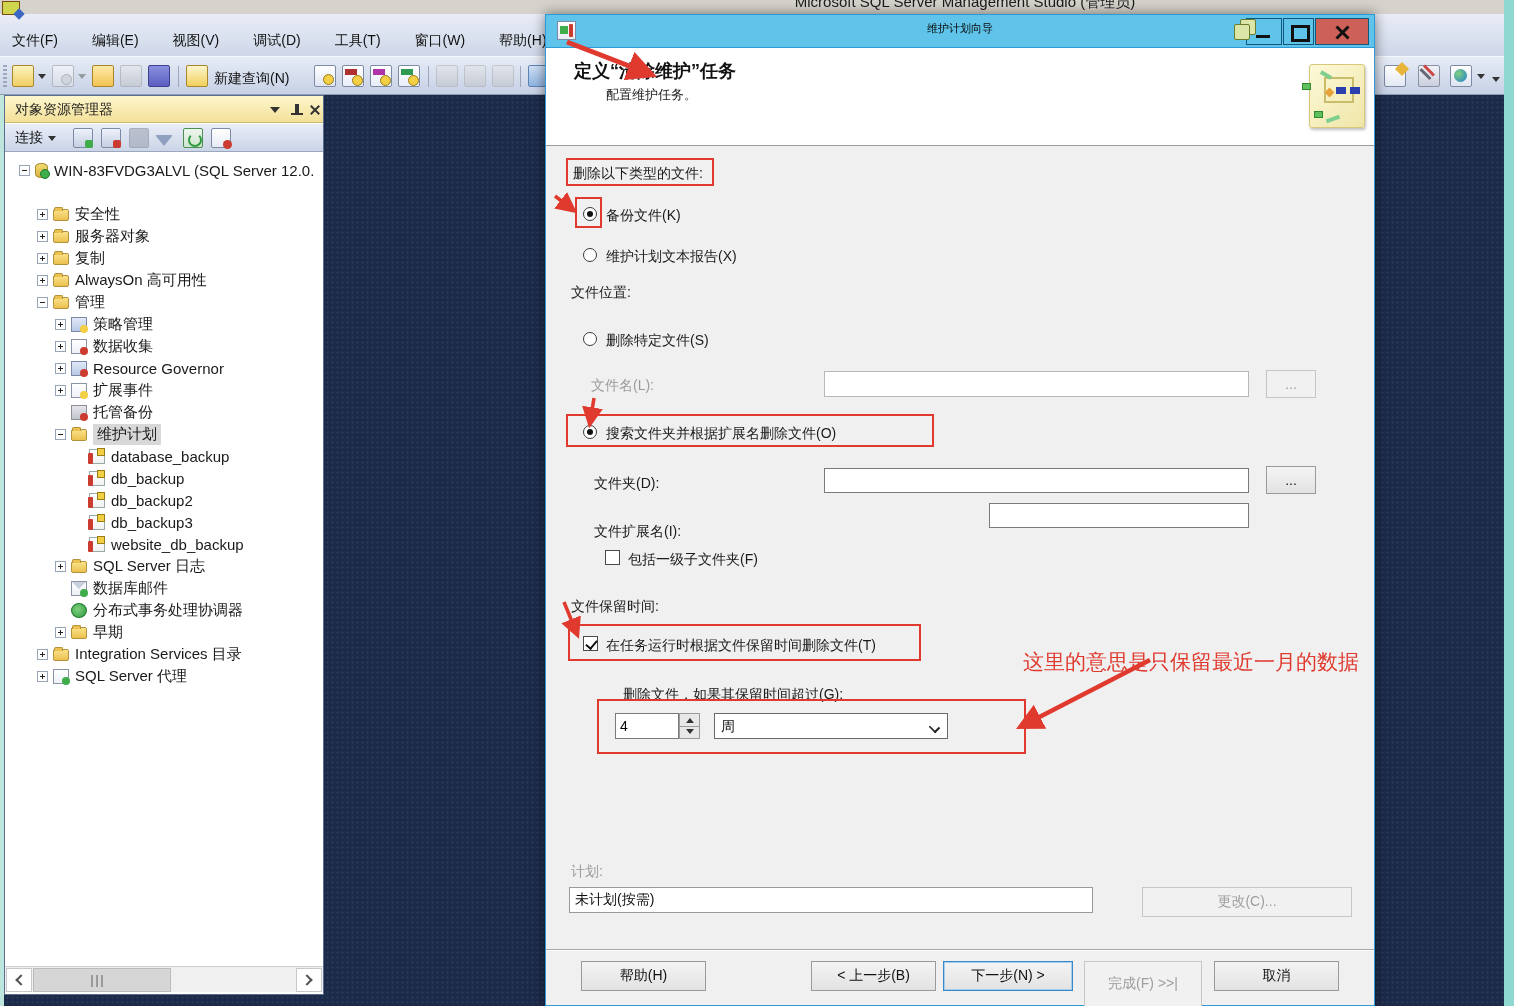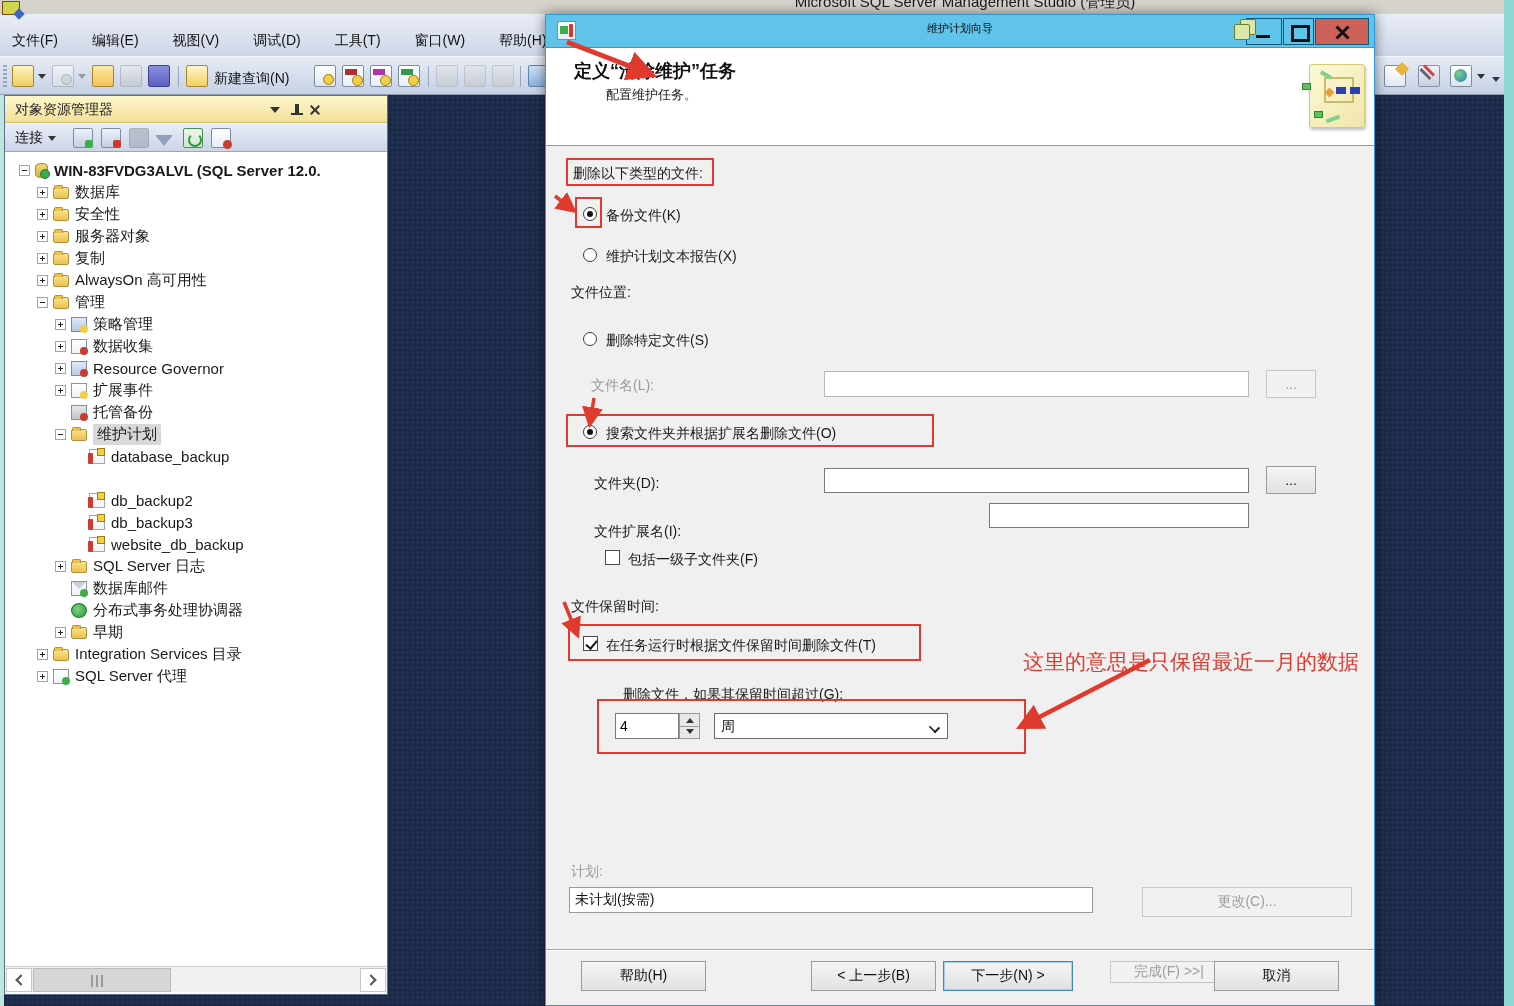--- a/index.html
+++ b/index.html
@@ -38,21 +38,21 @@
   .g-cut{background:linear-gradient(#dfe3ee,#b9bfd2);border:1px solid #9aa0b6;}
   .g-undo{background:linear-gradient(#cfe0f5,#8fb4e0);border:1px solid #5d83b4;}
   .g-edit{background:linear-gradient(#fff,#e4e9f3);border:1px solid #7d8aa5;}
   .g-edit::after{content:"";position:absolute;right:-2px;top:-2px;width:10px;height:10px;background:#e8b53a;transform:rotate(45deg);}
   .g-tools{background:linear-gradient(#f0f2f7,#c9cfdd);border:1px solid #8a90a6;}
   .g-tools::after{content:"";position:absolute;left:3px;top:3px;width:14px;height:3px;background:#c44;transform:rotate(45deg);box-shadow:0 5px 0 #667;}
   .g-globe{background:linear-gradient(#fff,#dde4f0);border:1px solid #7d8aa5;}
   .g-globe::after{content:"";position:absolute;left:3px;top:3px;width:13px;height:13px;border-radius:50%;background:radial-gradient(circle at 35% 35%, #7fd07f, #1f7ec9);}
 
   
-  .oe { position:absolute; left:4px; top:95px; width:384px; height:900px; background:#fff; border:1px solid #5C6E8E; z-index:2; }
+  .oe { position:absolute; left:4px; top:95px; width:320px; height:900px; background:#fff; border:1px solid #5C6E8E; z-index:2; }
   .edge-left { position:absolute; left:0; top:95px; width:4px; height:911px; background:#BEE6DC; z-index:1;}
   .edge-right { position:absolute; right:0; top:0; width:10px; height:1006px; background:#8FD8D2; z-index:6;}
   .oe-title { position:absolute; left:0; top:0; width:100%; height:27px; background:linear-gradient(#FEF7CE,#F3E098); border-bottom:1px solid #C9B96A; }
   .oe-title .txt { position:absolute; left:10px; top:5px; font-size:14px; color:#222; }
   .oe-tbtn { position:absolute; top:6px; width:16px; height:15px; }
   .i-chevdown { border-left:5px solid transparent;border-right:5px solid transparent;border-top:6px solid #333;width:0;height:0;margin:5px 0 0 3px;}
   .i-pin { width:4px;height:9px;background:#333;margin:2px 0 0 6px;}
   .i-pin::after{content:"";position:absolute;left:2px;top:11px;width:12px;height:2px;background:#333;}
   .i-x::before,.i-x::after{content:"";position:absolute;left:7px;top:2px;width:2px;height:12px;background:#333;}
   .i-x::before{transform:rotate(45deg);} .i-x::after{transform:rotate(-45deg);}
@@ -64,21 +64,21 @@
   .oe-server.plus::after{content:"";position:absolute;right:-1px;bottom:-1px;width:8px;height:8px;background:#3fae4a;border-radius:2px;}
   .oe-server.minus::after{content:"";position:absolute;right:-1px;bottom:-1px;width:8px;height:8px;background:#cc3b30;border-radius:2px;}
   .oe-stop{background:#9aa0ae;border:1px solid #7a8090;opacity:.55;}
   .oe-filter{width:0;height:0;border-left:9px solid transparent;border-right:9px solid transparent;border-top:11px solid #8fa0c0;margin-top:7px;}
   .oe-refresh{background:linear-gradient(#eef6ee,#cfe6cf);border:1px solid #4c8f52;}
   .oe-refresh::after{content:"";position:absolute;left:4px;top:4px;width:10px;height:10px;border:2px solid #2f9a3f;border-radius:50%;border-top-color:transparent;}
   .oe-scripterr{background:linear-gradient(#fff,#e6ebf4);border:1px solid #7d8aa5;}
   .oe-scripterr::after{content:"";position:absolute;right:-2px;bottom:-2px;width:9px;height:9px;background:#cc3b30;border-radius:50%;}
   .tree { position:absolute; left:0; top:58px; width:100%; height:812px; overflow:hidden; }
   .trow { position:absolute; left:6px; height:22px; display:flex; align-items:center; white-space:nowrap; font-size:15px; color:#1a1a1a; width:310px; }
-  .lv0{padding-left:8px;font-weight:bold;} .lv1{padding-left:26px;} .lv2{padding-left:44px;} .lv3{padding-left:62px;}
+  .lv0{padding-left:8px;} .lv1{padding-left:26px;} .lv2{padding-left:44px;} .lv3{padding-left:62px;}
   .exp { position:relative; width:11px; height:11px; min-width:11px; border:1px solid #97A5B7; background:#fff; margin-right:5px; }
   .exp::before{content:"";position:absolute;left:2px;top:4px;width:5px;height:1px;background:#222;}
   .exp.plus::after{content:"";position:absolute;left:4px;top:2px;width:1px;height:5px;background:#222;}
   .exp.none{visibility:hidden;}
   .tico { position:relative; width:16px; height:15px; min-width:16px; margin-right:6px; }
   .ic-folder{background:linear-gradient(#FBE28A,#EBC14F);border:1px solid #B3923A;border-radius:2px;margin-top:2px;height:12px;}
   .ic-folder::before{content:"";position:absolute;left:0;top:-3px;width:7px;height:3px;background:#EBC14F;border:1px solid #B3923A;border-bottom:none;border-radius:2px 2px 0 0;}
   .ic-server{width:13px;min-width:13px;background:linear-gradient(#F4DB74,#D9B23F);border:1px solid #A98C2F;border-radius:6px/4px;}
   .ic-server::after{content:"";position:absolute;right:-3px;bottom:-2px;width:8px;height:8px;border-radius:50%;background:#3fae4a;border:1px solid #1d7a2a;}
   .ic-page{background:linear-gradient(#fff,#eef1f7);border:1px solid #8b94a6;}
@@ -225,25 +225,20 @@
       <div class="oei oe-filter" style="left:150px"></div>
       <div class="oei oe-refresh" style="left:178px"></div>
       <div class="oei oe-scripterr" style="left:206px"></div>
     </div>
     <div class="tree">
       <div class="trow lv0" style="top:5px">
           <span class="exp"></span>
           <span class="tico ic-server"></span>
           <span>WIN-83FVDG3ALVL (SQL Server 12.0.</span>
         </div>
-      <div class="trow lv1" style="top:27px">
-          <span class="exp plus"></span>
-          <span class="tico ic-folder"></span>
-          <span>数据库</span>
-        </div>
       <div class="trow lv1" style="top:49px">
           <span class="exp plus"></span>
           <span class="tico ic-folder"></span>
           <span>安全性</span>
         </div>
       <div class="trow lv1" style="top:71px">
           <span class="exp plus"></span>
           <span class="tico ic-folder"></span>
           <span>服务器对象</span>
         </div>
@@ -289,20 +284,25 @@
         </div>
       <div class="trow lv2" style="top:269px">
           <span class="exp"></span>
           <span class="tico ic-folder"></span>
           <span class="sel-label">维护计划</span>
         </div>
       <div class="trow lv3" style="top:291px">
           <span class="exp none"></span>
           <span class="tico ic-plan"></span>
           <span>database_backup</span>
+        </div>
+      <div class="trow lv3" style="top:313px">
+          <span class="exp none"></span>
+          <span class="tico ic-plan"></span>
+          <span>db_backup</span>
         </div>
       <div class="trow lv3" style="top:335px">
           <span class="exp none"></span>
           <span class="tico ic-plan"></span>
           <span>db_backup2</span>
         </div>
       <div class="trow lv3" style="top:357px">
           <span class="exp none"></span>
           <span class="tico ic-plan"></span>
           <span>db_backup3</span>
@@ -422,21 +422,21 @@
     <div class="ddl">周</div>
 
     <div class="lbl gray" style="left:25px; top:848px">计划:</div>
     <input class="tin" style="left: 23px; top: 872px; width: 524px; border-color: rgb(154, 154, 154);" readonly="" value="未计划(按需)">
     <div class="btn dis" style="left:596px; top:872px; width:210px; height:30px">更改(C)...</div>
 
     <div class="sep2"></div>
     <div class="btn" style="left:35px; top:946px; width:125px; height:30px">帮助(H)</div>
     <div class="btn" style="left:265px; top:946px; width:125px; height:30px">&lt; 上一步(B)</div>
     <div class="btn focus" style="left:397px; top:946px; width:130px; height:30px">下一步(N) &gt;</div>
-    <div class="btn dis" style="left:564px; top:946px; width:118px; height:22px">完成(F)  &gt;&gt;|</div>
+    <div class="btn dis" style="left:538px; top:946px; width:118px; height:46px">完成(F)  &gt;&gt;|</div>
     <div class="btn" style="left:668px; top:946px; width:125px; height:30px">取消</div>
   </div>
 
   <div class="redbox" style="left:566px; top:158px; width:148px; height:28px"></div>
   <div class="redbox" style="left:575px; top:197px; width:27px; height:31px"></div>
   <div class="redbox" style="left:566px; top:414px; width:368px; height:33px"></div>
   <div class="redbox" style="left:568px; top:624px; width:353px; height:37px"></div>
   <div class="redbox" style="left:597px; top:699px; width:429px; height:55px"></div>
   <div class="rednote">这里的意思是只保留最近一月的数据</div>
 

